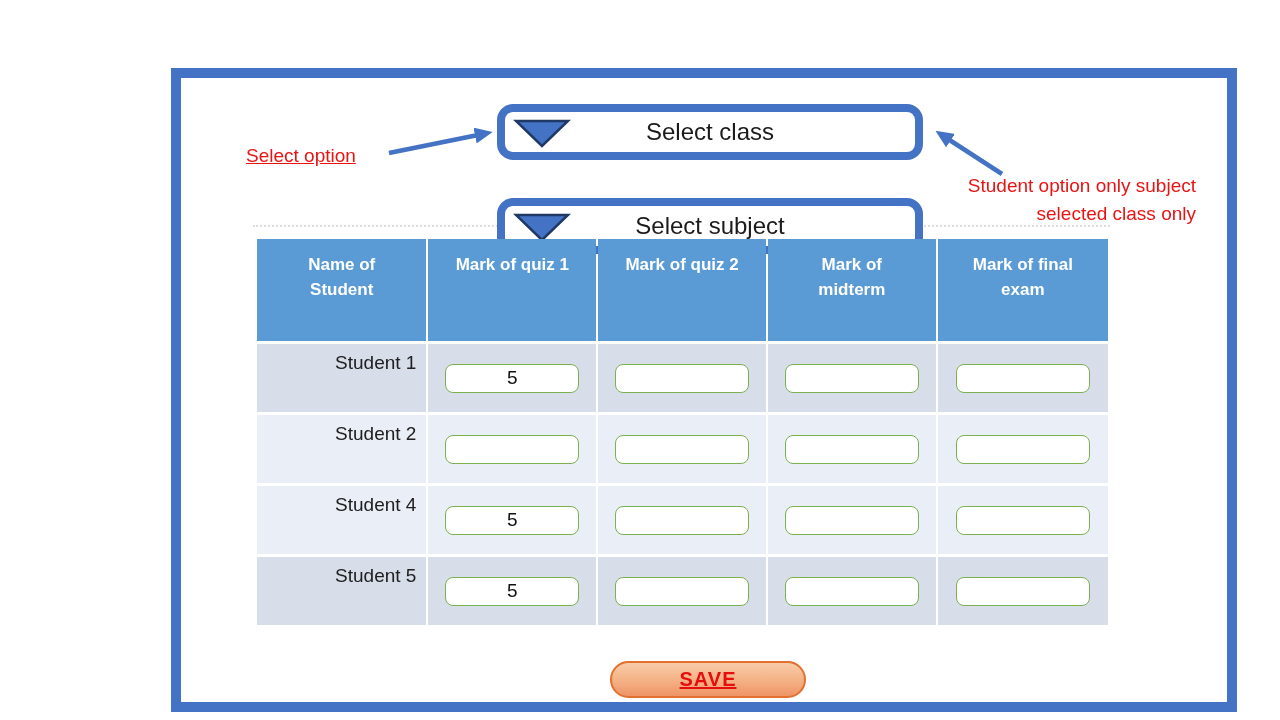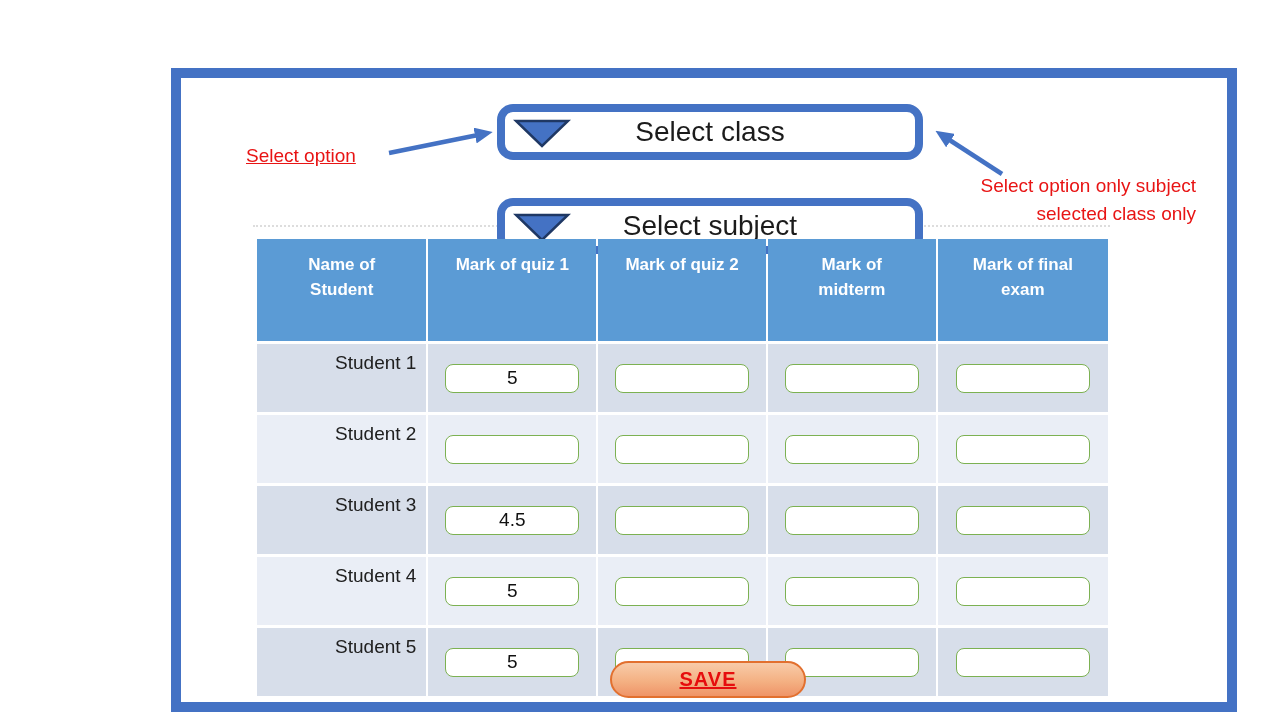--- a/index.html
+++ b/index.html
@@ -13,21 +13,21 @@
   
   .guide{position:absolute;left:253px;top:225px;width:857px;height:0;
          border-top:2px dotted #c3c3c3;opacity:.55;}
 
   
   .dropdown{position:absolute;left:497px;width:426px;height:56px;background:#fff;
             border:8px solid #4472C4;border-radius:16px;box-sizing:border-box;cursor:pointer;}
   .dd-class{top:104px;}
   .dd-subject{top:172px;margin-top:26px;}
   .dd-label{position:absolute;inset:0;display:flex;align-items:center;justify-content:center;
-            font-size:28px;color:#1b1b1b;}
+            font-size:24px;color:#1b1b1b;}
   .tri{position:absolute;left:8px;top:5px;width:58px;height:32px;}
 
   
   .ann{position:absolute;color:#E81414;font-size:19px;line-height:28px;white-space:nowrap;}
   .ann-left{left:246px;top:142px;text-decoration:underline;}
   .ann-right{left:934px;top:172px;width:262px;text-align:right;}
 
   .arrow{position:absolute;}
   .arrow1{left:386px;top:122px;width:112px;height:40px;}
   .arrow2{left:932px;top:128px;width:80px;height:52px;}
@@ -93,21 +93,21 @@
   <svg class="arrow arrow2" viewBox="0 0 80 52">
     <defs>
       <marker id="ah2" markerUnits="userSpaceOnUse" markerWidth="18" markerHeight="16" refX="3" refY="8" orient="auto">
         <path d="M0,0 L18,8 L0,16 z" fill="#4472C4"></path>
       </marker>
     </defs>
     <line x1="70" y1="46" x2="16" y2="11" stroke="#4472C4" stroke-width="4.5" marker-end="url(#ah2)"></line>
   </svg>
 
   <div class="ann ann-right">
-    <div>Select option only subject</div>
+    <div>Student option only subject</div>
     <div>selected class only</div>
   </div>
 
   <table class="marks">
     <colgroup>
       <col style="width:20.1%">
         <col style="width:19.9%">
         <col style="width:19.9%">
       <col style="width:19.9%">
         <col style="width:20.2%">
@@ -132,27 +132,20 @@
         <td class="val"><input class="mark" value="" style=""></td>
         <td class="val"><input class="mark" value="" style=""></td>
       </tr>
       <tr class="light">
         <td class="name">Student 2</td>
         <td class="val"><input class="mark" value="" style=""></td>
         <td class="val"><input class="mark" value="" style=""></td>
         <td class="val"><input class="mark" value="" style=""></td>
         <td class="val"><input class="mark" value="" style=""></td>
       </tr>
-      <tr class="shaded">
-        <td class="name">Student 3</td>
-        <td class="val"><input class="mark" value="4.5" style=""></td>
-        <td class="val"><input class="mark" value="" style=""></td>
-        <td class="val"><input class="mark" value="" style=""></td>
-        <td class="val"><input class="mark" value="" style=""></td>
-      </tr>
       <tr class="light">
         <td class="name">Student 4</td>
         <td class="val"><input class="mark" value="5" style=""></td>
         <td class="val"><input class="mark" value="" style=""></td>
         <td class="val"><input class="mark" value="" style=""></td>
         <td class="val"><input class="mark" value="" style=""></td>
       </tr>
       <tr class="shaded">
         <td class="name">Student 5</td>
         <td class="val"><input class="mark" value="5" style=""></td>

